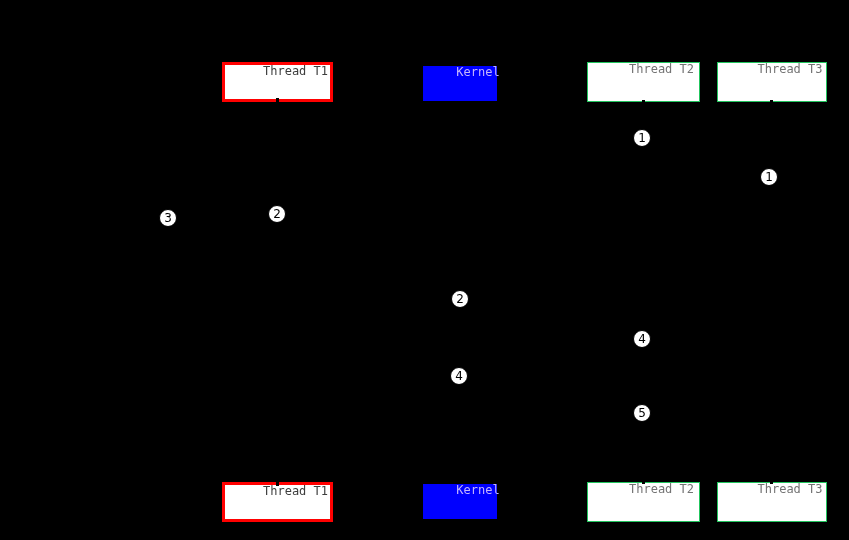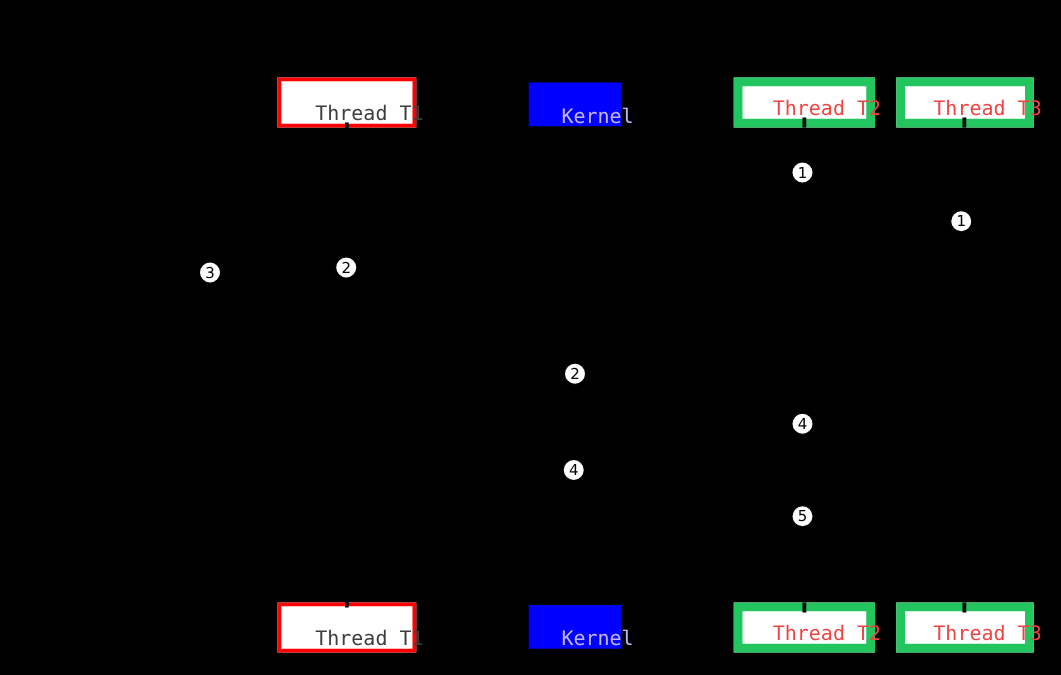--- a/index.html
+++ b/index.html
@@ -12,36 +12,36 @@
     width: 849px;
     height: 540px;
     background: #000000;
     overflow: hidden;
     font-family: "DejaVu Sans Mono", monospace;
   }
   .box {
     position: absolute;
     box-sizing: border-box;
     display: flex;
-    align-items: flex-end;
+    align-items: flex-start;
     justify-content: center;
-    font-size: 16px;
+    font-size: 12px;
     line-height: 1;
     white-space: nowrap;
     padding-left: 36px;
   }
   .box.red-outline {
     background: #ffffff;
     border: 3px solid #ff0000;
     color: #3d3d3d;
   }
   .box.blue-outline {
     background: #ffffff;
-    border: 7px solid #22c55e;
-    color: #ef4444;
+    border: 1px solid #22c55e;
+    color: #737373;
   }
   .box.blue-fill {
     background: #0000ff;
     color: #c4b5fd;
   }
   .tick {
     position: absolute;
     left: 50%;
     width: 3px;
     height: 8px;

